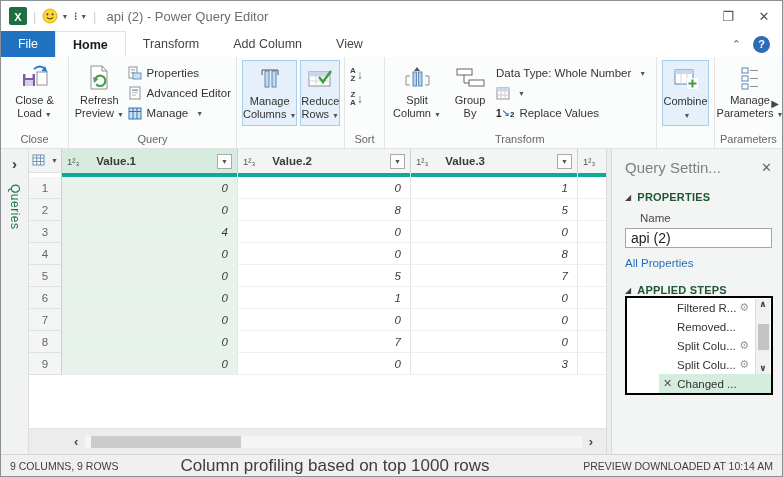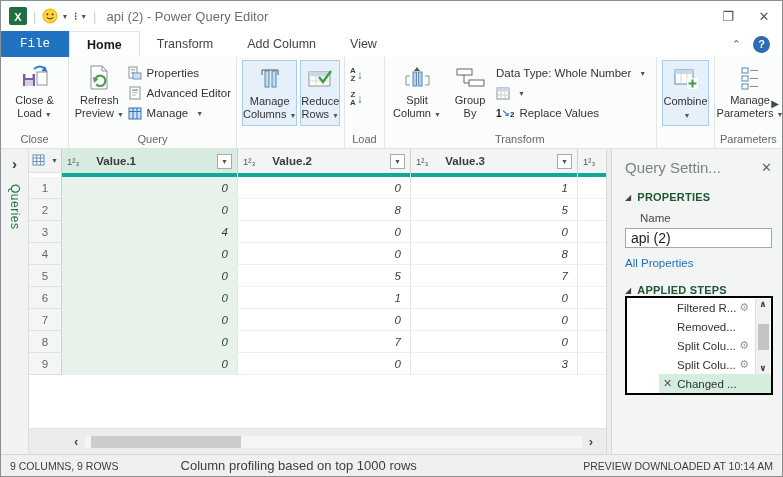--- a/index.html
+++ b/index.html
@@ -12,21 +12,21 @@
   .qsep{color:#cfcfcf;margin:0 6px;font-size:13px;}
   .ttl{color:#6d6d6d;font-size:13px;margin-left:4px;white-space:nowrap;}
   .wctrl{margin-left:auto;display:flex;height:100%;}
   .wbtn{width:36px;height:100%;display:flex;align-items:center;justify-content:center;color:#555;font-size:13px;}
   .dd{font-size:7px;color:#555;margin-left:3px;}
   .ropts{display:flex;align-items:center;color:#555;font-size:12px;margin-left:6px;}
 
   
   .tabrow{height:26px;display:flex;align-items:stretch;background:#fff;}
   .tab{padding:0 17px;display:flex;align-items:center;font-size:12.5px;color:#444;}
-  .tab.file{background:var(--accent-blue,#2173c2);color:#fff;width:68px;justify-content:center;padding:12px;font-family:Liberation Mono, monospace;}
+  .tab.file{background:var(--accent-blue,#2173c2);color:#fff;width:54px;justify-content:center;padding:12px;}
   .tab.sel{color:#1b1b1b;font-weight:700;background:#fcfdfd;border:1px solid #e2e3e4;border-bottom:none;}
   .tabright{margin-left:auto;display:flex;align-items:center;gap:12px;padding-right:12px;}
   .chevup{color:#666;font-size:11px;}
   .helpc{width:17px;height:17px;border-radius:50%;background:#2b6cb5;color:#fff;font-size:11px;font-weight:bold;
          display:flex;align-items:center;justify-content:center;}
 
   
   .ribbon{height:92px;background:#fbfcfc;border-bottom:1px solid #e0e2e3;display:flex;position:relative;}
   .rgrp{display:flex;flex-direction:column;padding:3px 5px 1px;}
   .rgrp+.rgrp{border-left:1px solid #e4e5e6;}
@@ -110,21 +110,21 @@
   .step.sel{background:var(--step-selected,#d5eddf);padding-left:4px;padding-right:4px;}
   .step .del{color:#555;margin-right:5px;font-size:11px;}
   .vsb{position:absolute;top:1px;right:1px;width:15px;height:75px;background:#f0f1f1;border-left:1px solid #dddddd;
        display:flex;flex-direction:column;align-items:center;justify-content:space-between;padding:1px 0;}
   .vsb .va{color:#3f3f3f;font-size:9px;font-weight:bold;line-height:9px;}
   .vsb .vthumb{width:11px;height:26px;background:#c3c4c5;}
 
   
   .status{position:absolute;left:0;right:0;bottom:0;height:22px;background:#f0f0f0;border-top:1px solid #d5d6d7;
           display:flex;align-items:center;font-size:10.5px;color:#3d3d3d;padding:0 9px;gap:36px;}
-  .sb-c{margin-left:26px;font-size:13px;}
+  .sb-c{margin-left:26px;font-size:17px;}
   .sb-r{margin-left:auto;}
 </style>
 </head>
 <body>
 
 <div class="win">
 
   <div class="titlebar">
     <svg width="18" height="18">
       <rect width="18" height="18" rx="2" fill="#1d6f42"></rect>
@@ -265,21 +265,21 @@
       <div class="rbody sortcol" style="flex-direction:column;">
         <div class="azbtn">
           <span class="azl">A<br>Z</span>
             <span class="azarr">↓</span>
         </div>
         <div class="azbtn">
           <span class="azl">Z<br>A</span>
             <span class="azarr">↓</span>
         </div>
       </div>
-      <div class="rlbl">Load</div>
+      <div class="rlbl">Sort</div>
     </div>
 
     <div class="rgrp" style="width:272px">
       <div class="rbody">
         <div class="bigbtn" style="width:54px">
           <span class="ric">
             <svg width="30" height="26">
               <polygon points="15,2 12,6 18,6" fill="#555"></polygon>
               <rect x="11" y="7" width="3.6" height="14" fill="#b9cfe4" stroke="#5b87b5"></rect>
               <rect x="16.4" y="7" width="3.6" height="14" fill="#b9cfe4" stroke="#5b87b5"></rect>

